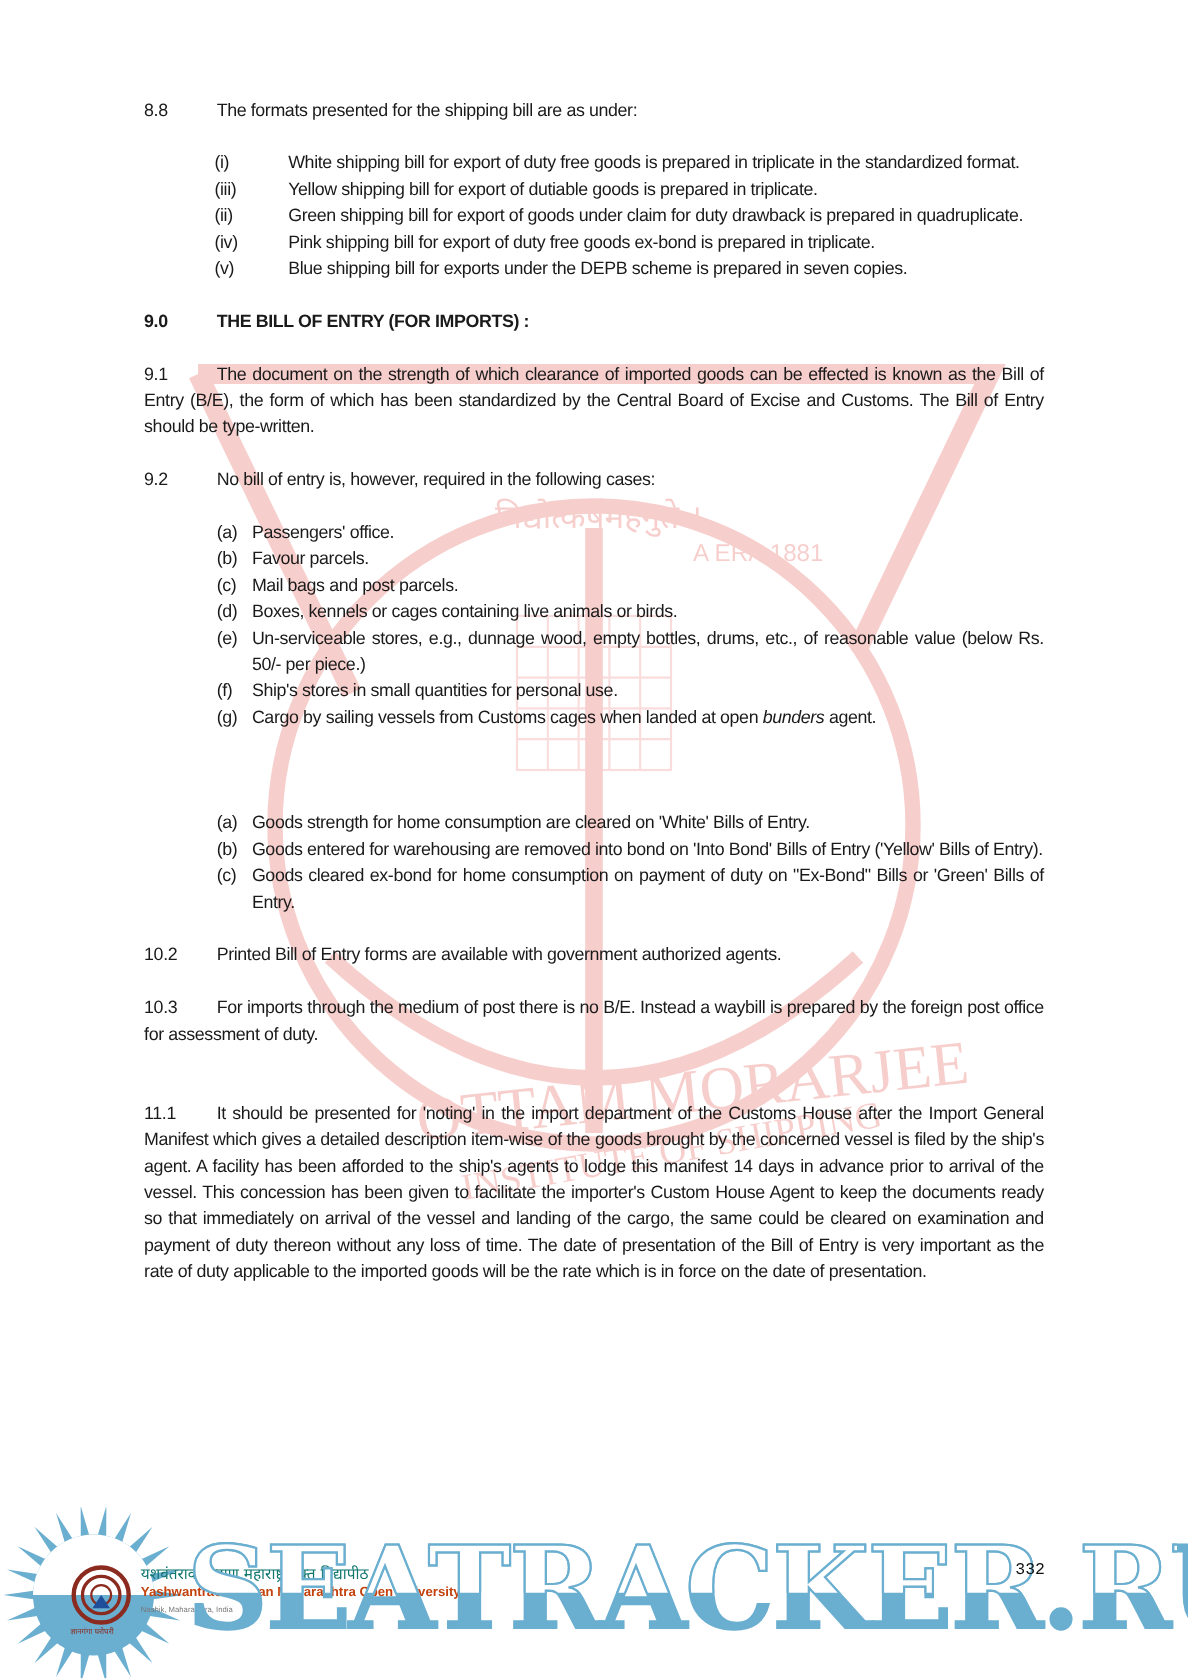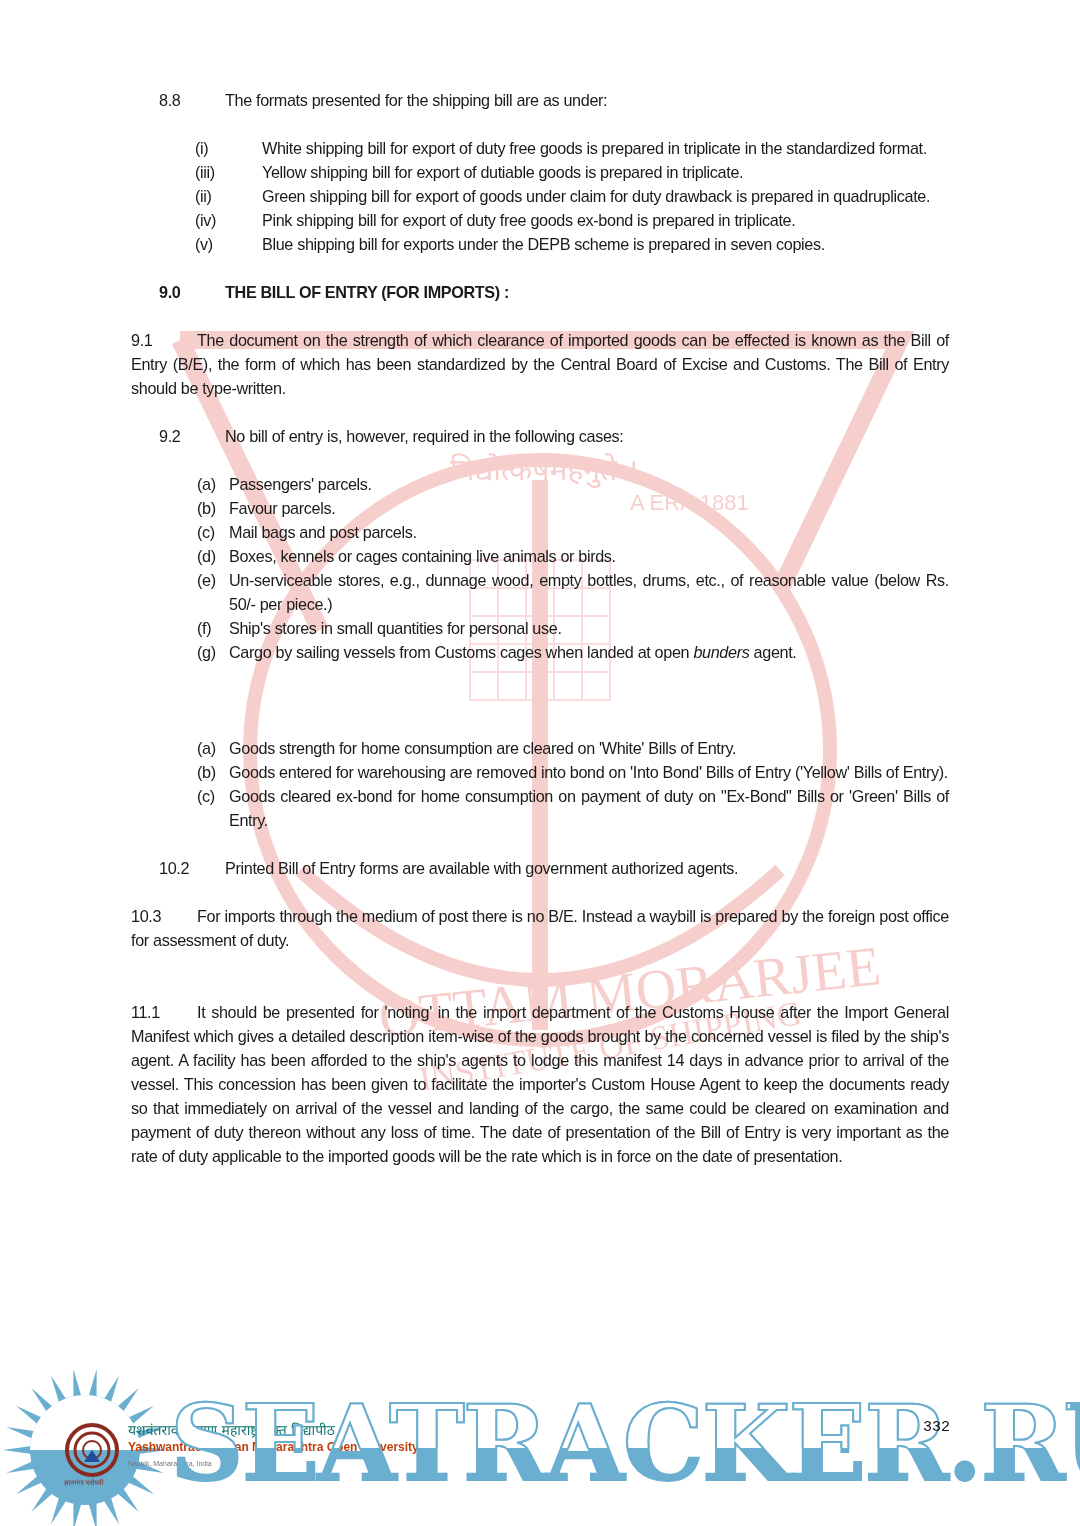--- a/index.html
+++ b/index.html
@@ -2,21 +2,21 @@
 <html><head>
 <meta charset="utf-8">
 <style>
   html, body { margin: 0; padding: 0; background: #ffffff; }
   body { width: 1080px; height: 1526px; position: relative; overflow: hidden;
          font-family: "Liberation Sans", "DejaVu Sans", sans-serif; color: #1a1a1a; }
   .page { position: absolute; left: 0; top: 0; width: 1080px; height: 1526px; }
   .watermark { position: absolute; left: 140px; top: 330px; width: 800px; height: 800px; opacity: 0.22; pointer-events: none; }
   .content { position: absolute; left: 131px; top: 88px; width: 818px; font-size: 16.2px; line-height: 24px; letter-spacing: -0.35px; }
   .line { white-space: nowrap; }
-  .num { display: inline-block; width: 66px; margin-left: 28px; }
+  .num { display: inline-block; width: 66px; }
   .heading { font-weight: bold; }
   .heading .num { width: 66px; }
   .para { text-align: justify; }
   .para .lead { display: inline-block; width: 66px; }
   .roman-list { margin-left: 64px; }
   .roman-item { display: flex; }
   .roman-item .lbl { width: 67px; flex: 0 0 67px; }
   .roman-item .txt { flex: 1; text-align: justify; }
   .alpha-list { margin-left: 66px; }
   .alpha-item { display: flex; }
@@ -107,21 +107,21 @@
       <span class="lead">9.1</span><span>The document on the strength of which clearance of imported goods can be effected is known as the Bill of Entry (B/E), the form of which has been standardized by the Central Board of Excise and Customs. The Bill of Entry should be type-written.</span>
     </div>
     <div class="gap-m"></div>
     <div class="line">
       <span class="num">9.2</span><span>No bill of entry is, however, required in the following cases:</span>
     </div>
     <div class="gap-m"></div>
     <div class="alpha-list" id="exempt-list">
         <div class="alpha-item">
           <span class="lbl">(a)</span>
-          <span class="txt">Passengers' parcels.</span>
+          <span class="txt">Passengers' office.</span>
         </div>
         <div class="alpha-item">
           <span class="lbl">(b)</span>
           <span class="txt">Favour parcels.</span>
         </div>
         <div class="alpha-item">
           <span class="lbl">(c)</span>
           <span class="txt">Mail bags and post parcels.</span>
         </div>
         <div class="alpha-item">

